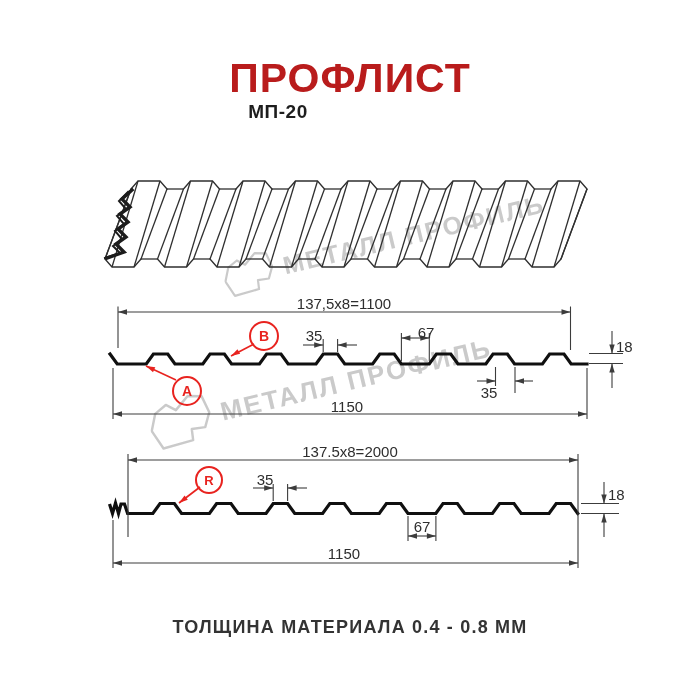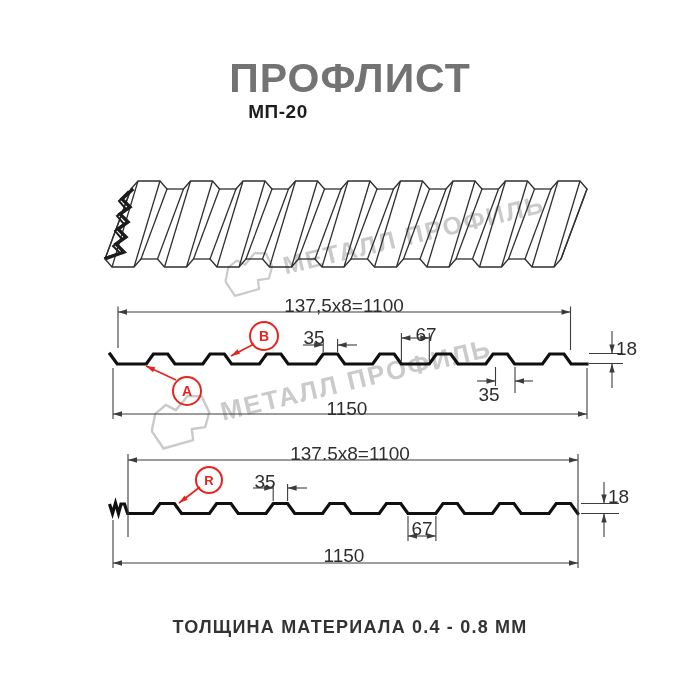--- a/index.html
+++ b/index.html
@@ -1,25 +1,25 @@
 <!DOCTYPE html>
 <html><head>
 <meta charset="utf-8">
 <style>
   html,body{margin:0;padding:0;background:#fff;}
   #page{position:relative;width:700px;height:700px;background:#fff;overflow:hidden;
         font-family:"Liberation Sans",sans-serif;}
   .abs{position:absolute;white-space:nowrap;}
   #title{left:0;top:55px;width:700px;text-align:center;font-size:41px;font-weight:800;
-         letter-spacing:1px;color:#737373;}
+         letter-spacing:1px;color:#b91c1c;}
   #subtitle{left:0;top:101px;width:556px;text-align:center;font-size:19px;font-weight:700;
             color:#1d1d1d;letter-spacing:.5px;}
   #footnote{left:0;top:617px;width:700px;text-align:center;font-size:18px;font-weight:700;
             letter-spacing:1.2px;color:#333;}
-  .dim{position:absolute;font-size:19px;color:#2e2e2e;white-space:nowrap;z-index:3;}
+  .dim{position:absolute;font-size:15px;color:#2e2e2e;white-space:nowrap;z-index:3;}
   .cx{transform:translateX(-50%);}
   .mark{position:absolute;z-index:4;display:flex;align-items:center;justify-content:center;
         border:2.5px solid #e8231f;border-radius:50%;color:#e8231f;font-weight:700;
         background:transparent;}
   .wm{position:absolute;z-index:1;display:flex;align-items:center;gap:9px;
       color:#c8c8c8;font-weight:700;transform-origin:left center;opacity:.95;}
   .wm span{letter-spacing:2px;}
   #wm1{left:224px;top:259px;transform:rotate(-13.5deg);font-size:25px;}
   #wm2{left:150px;top:403px;transform:rotate(-13.5deg);font-size:26px;}
   #art{position:absolute;left:0;top:0;z-index:2;}
@@ -189,21 +189,21 @@
   <div class="abs" id="title">ПРОФЛИСТ</div>
   <div class="abs" id="subtitle">МП-20</div>
 
   <span class="dim cx" style="left:344px;top:295px;">137,5x8=1100</span>
   <span class="dim cx" style="left:314px;top:327px;">35</span>
   <span class="dim cx" style="left:426px;top:324px;">67</span>
   <span class="dim cx" style="left:489px;top:384px;">35</span>
   <span class="dim" style="left:616px;top:338px;">18</span>
   <span class="dim cx" style="left:347px;top:398px;">1150</span>
 
-  <span class="dim cx" style="left:350px;top:443px;">137.5x8=1100</span>
+  <span class="dim cx" style="left:350px;top:443px;">137.5x8=2000</span>
   <span class="dim cx" style="left:265px;top:471px;">35</span>
   <span class="dim cx" style="left:422px;top:518px;">67</span>
   <span class="dim" style="left:608px;top:486px;">18</span>
   <span class="dim cx" style="left:344px;top:545px;">1150</span>
 
   <div class="mark" style="left:172px;top:376px;width:26px;height:26px;font-size:14px;">A</div>
   <div class="mark" style="left:249px;top:321px;width:26px;height:26px;font-size:14px;">B</div>
   <div class="mark" style="left:195px;top:466px;width:24px;height:24px;font-size:13px;">R</div>
 
   <div class="abs" id="footnote">ТОЛЩИНА МАТЕРИАЛА 0.4 - 0.8 ММ</div>

